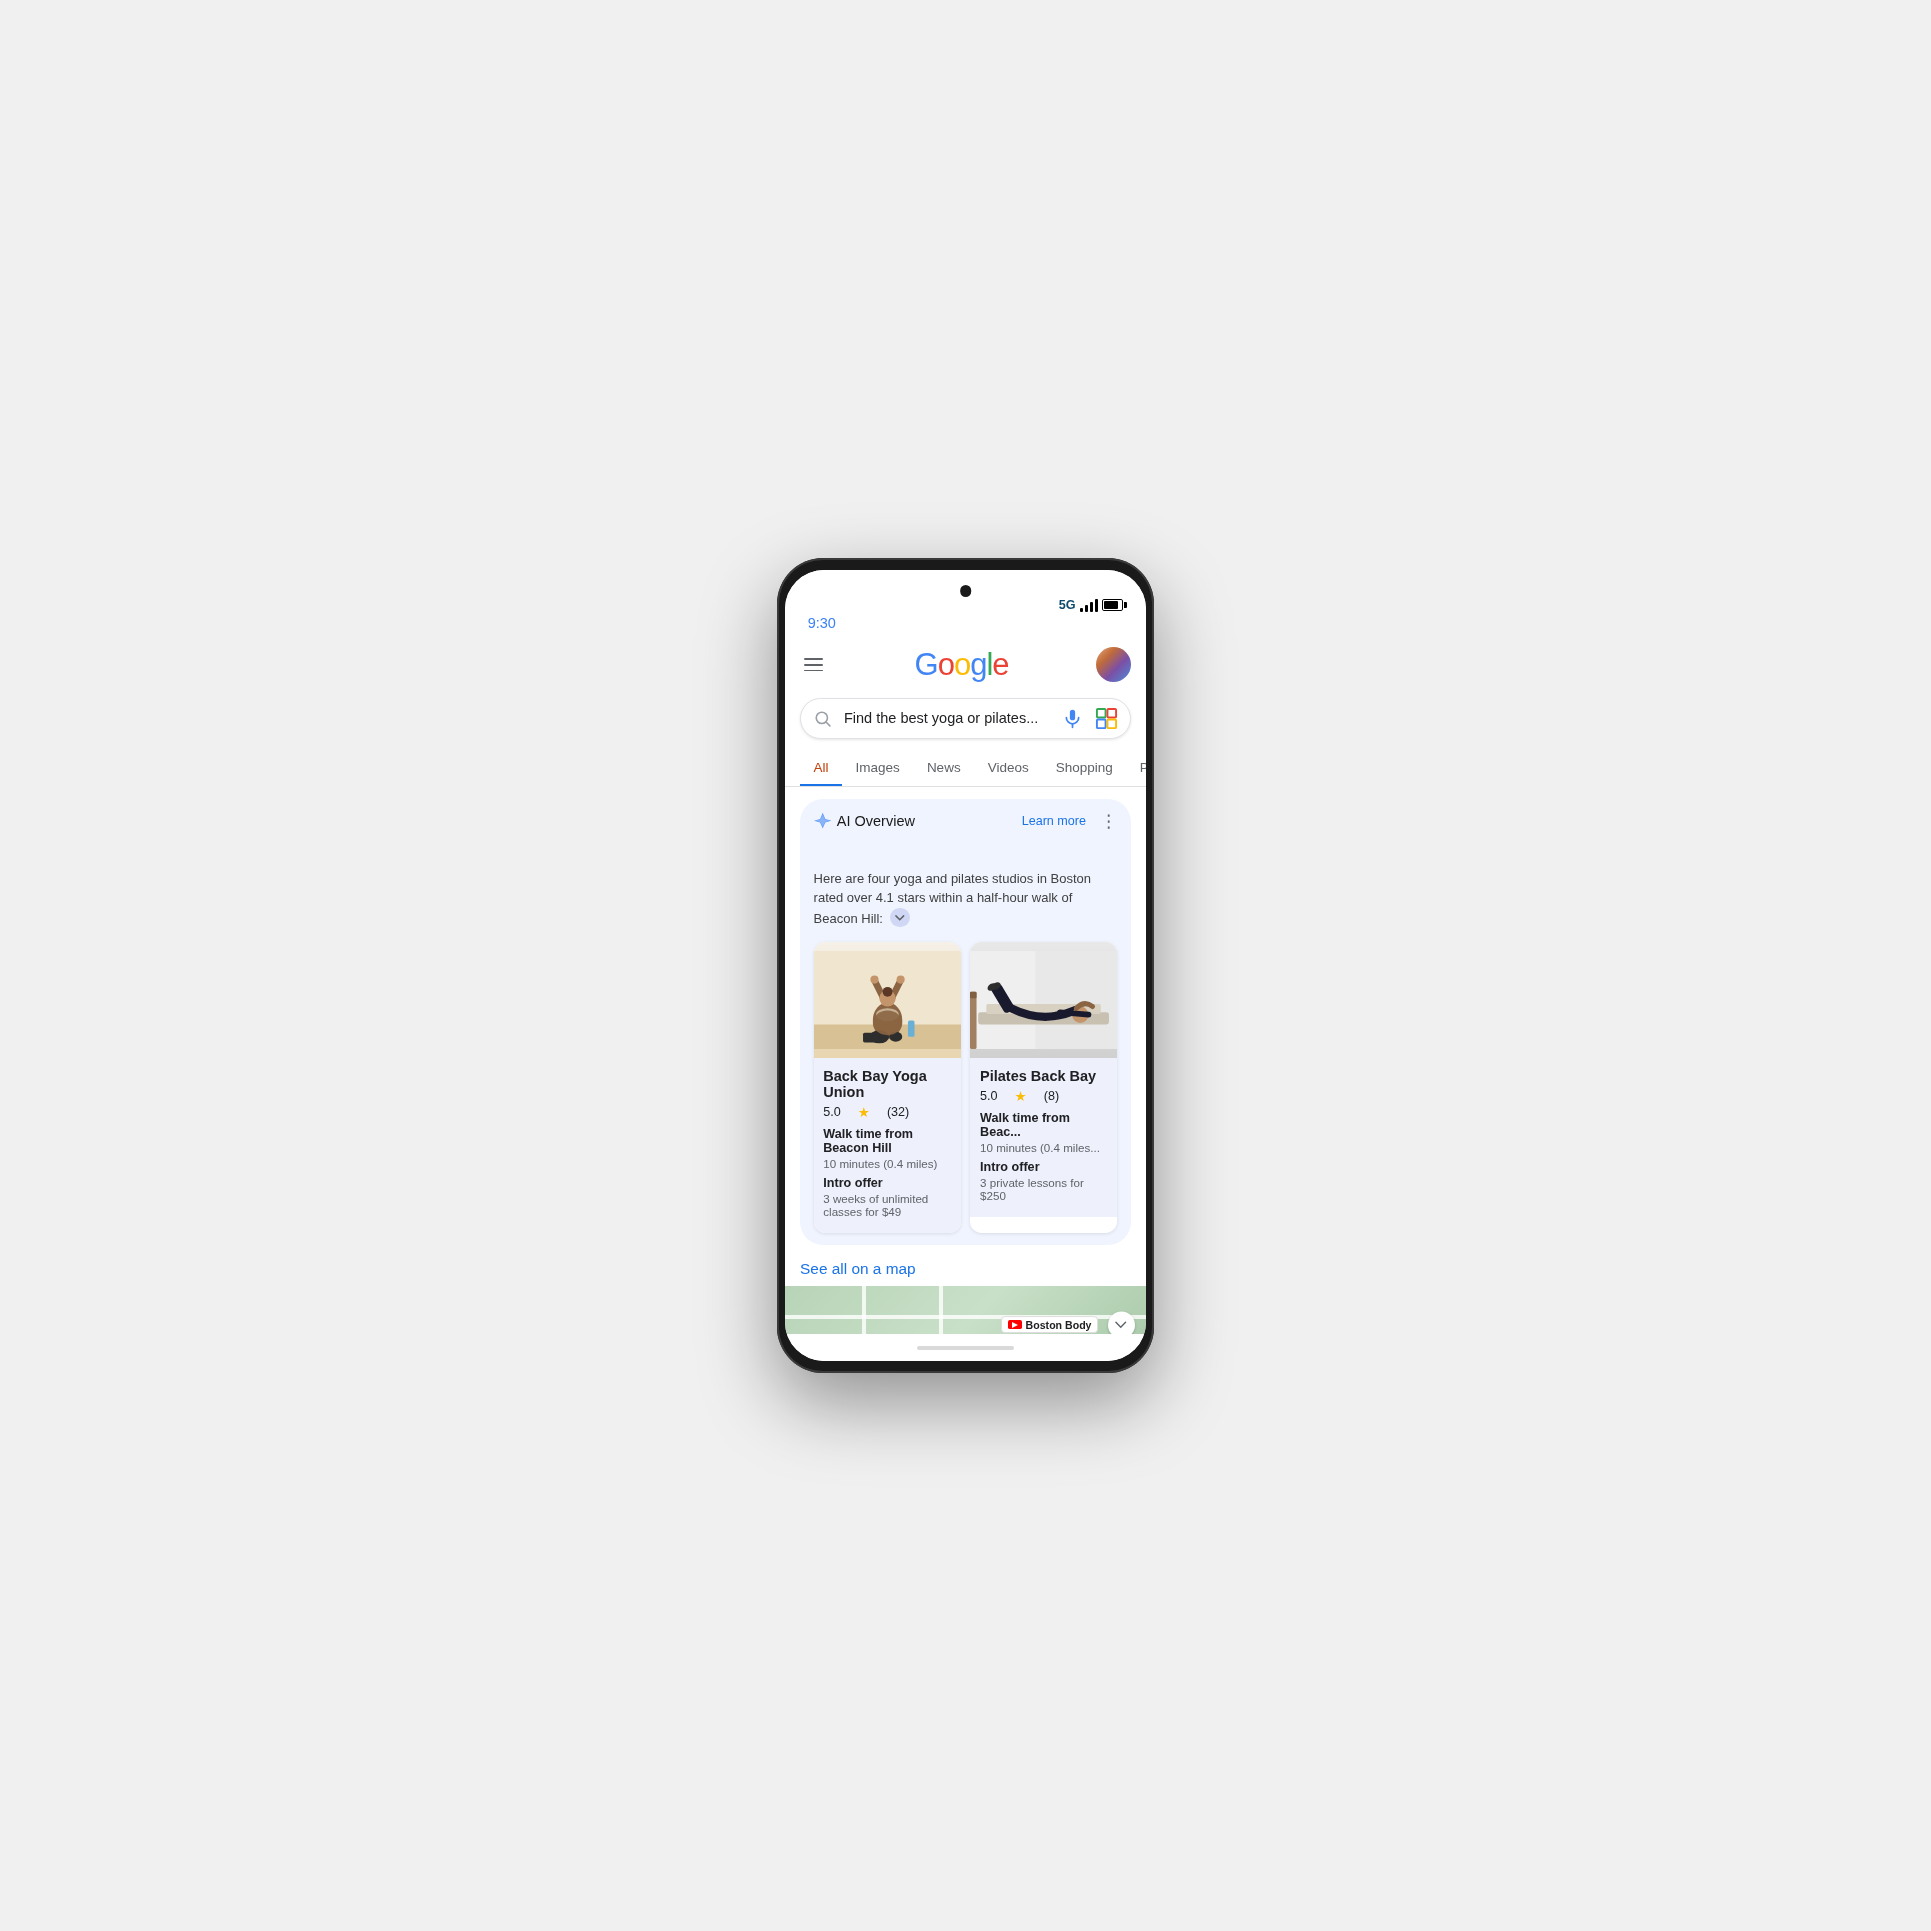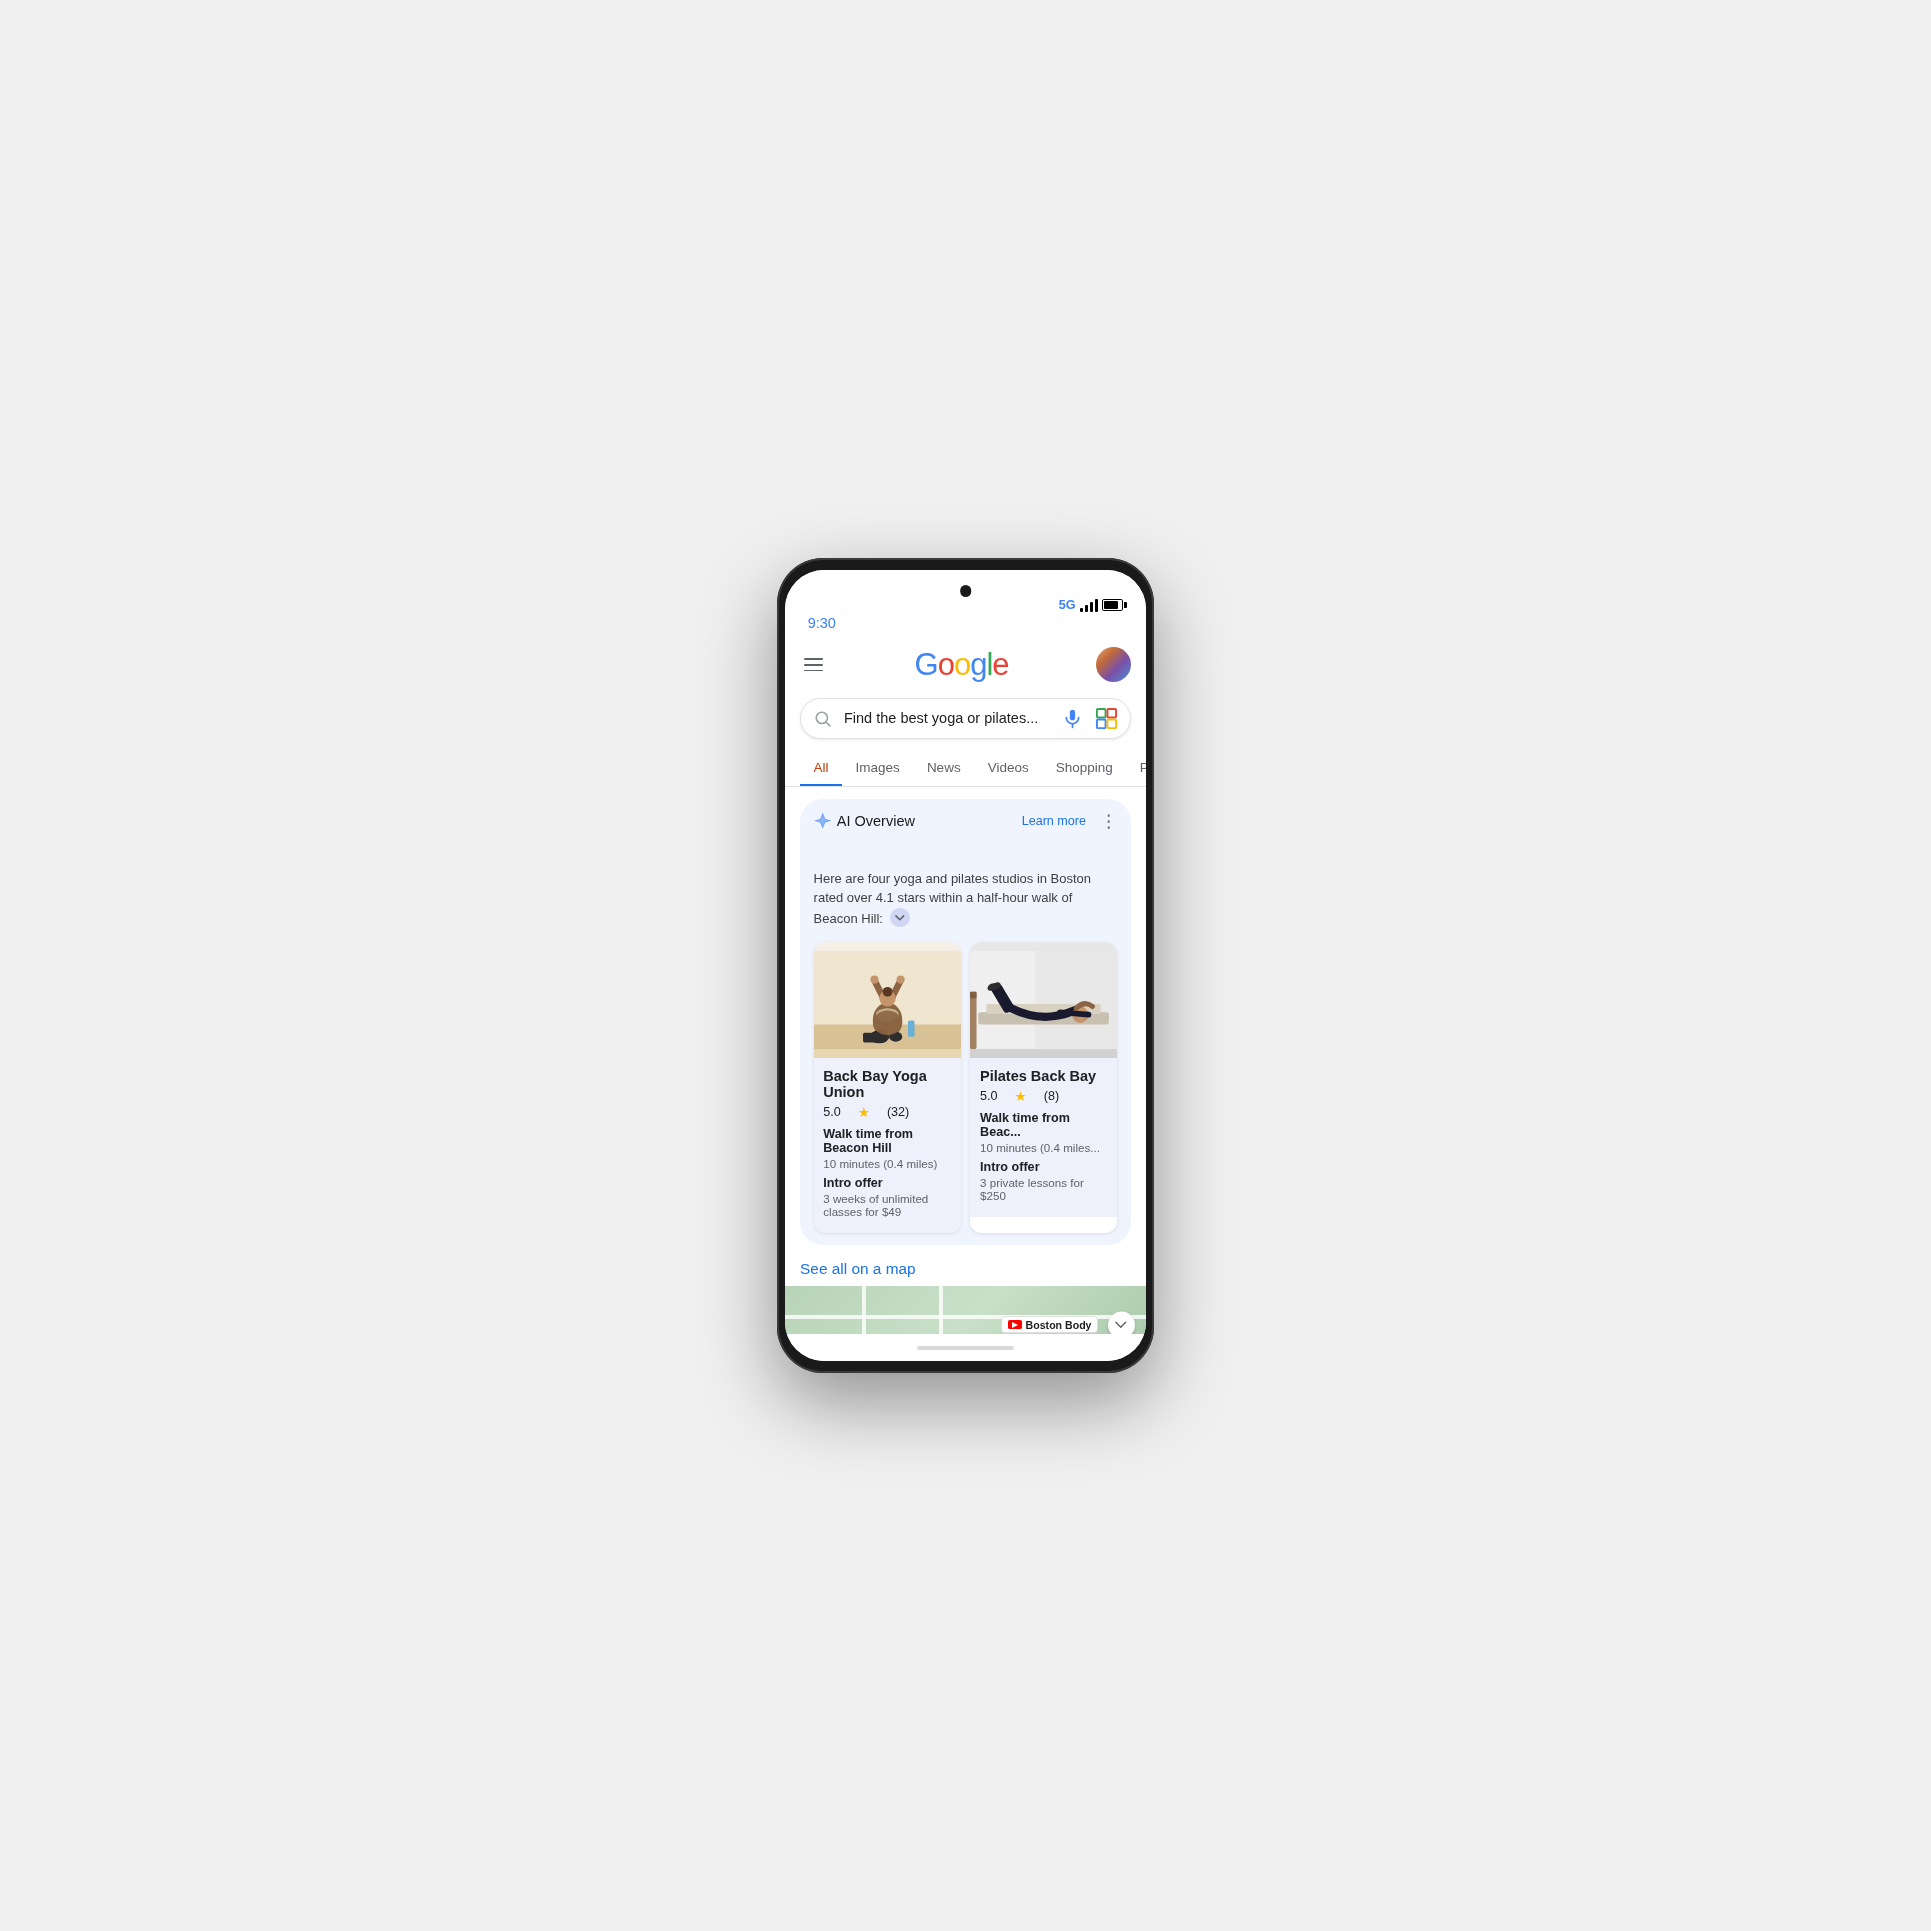--- a/index.html
+++ b/index.html
@@ -51,21 +51,21 @@
       color: #3b82f6;
       margin-top: 36px;
     }
 
     .status-icons {
       display: flex;
       align-items: center;
       gap: 4.8px;
       font-size: 12.6px;
       font-weight: 600;
-      color: #3b82f6;
+      color: #0c4a6e;
     }
 
     .signal-bars {
       display: flex;
       align-items: flex-end;
       gap: 1.9px;
       height: 13.5px;
     }
     .signal-bar {
       width: 2.9px;

